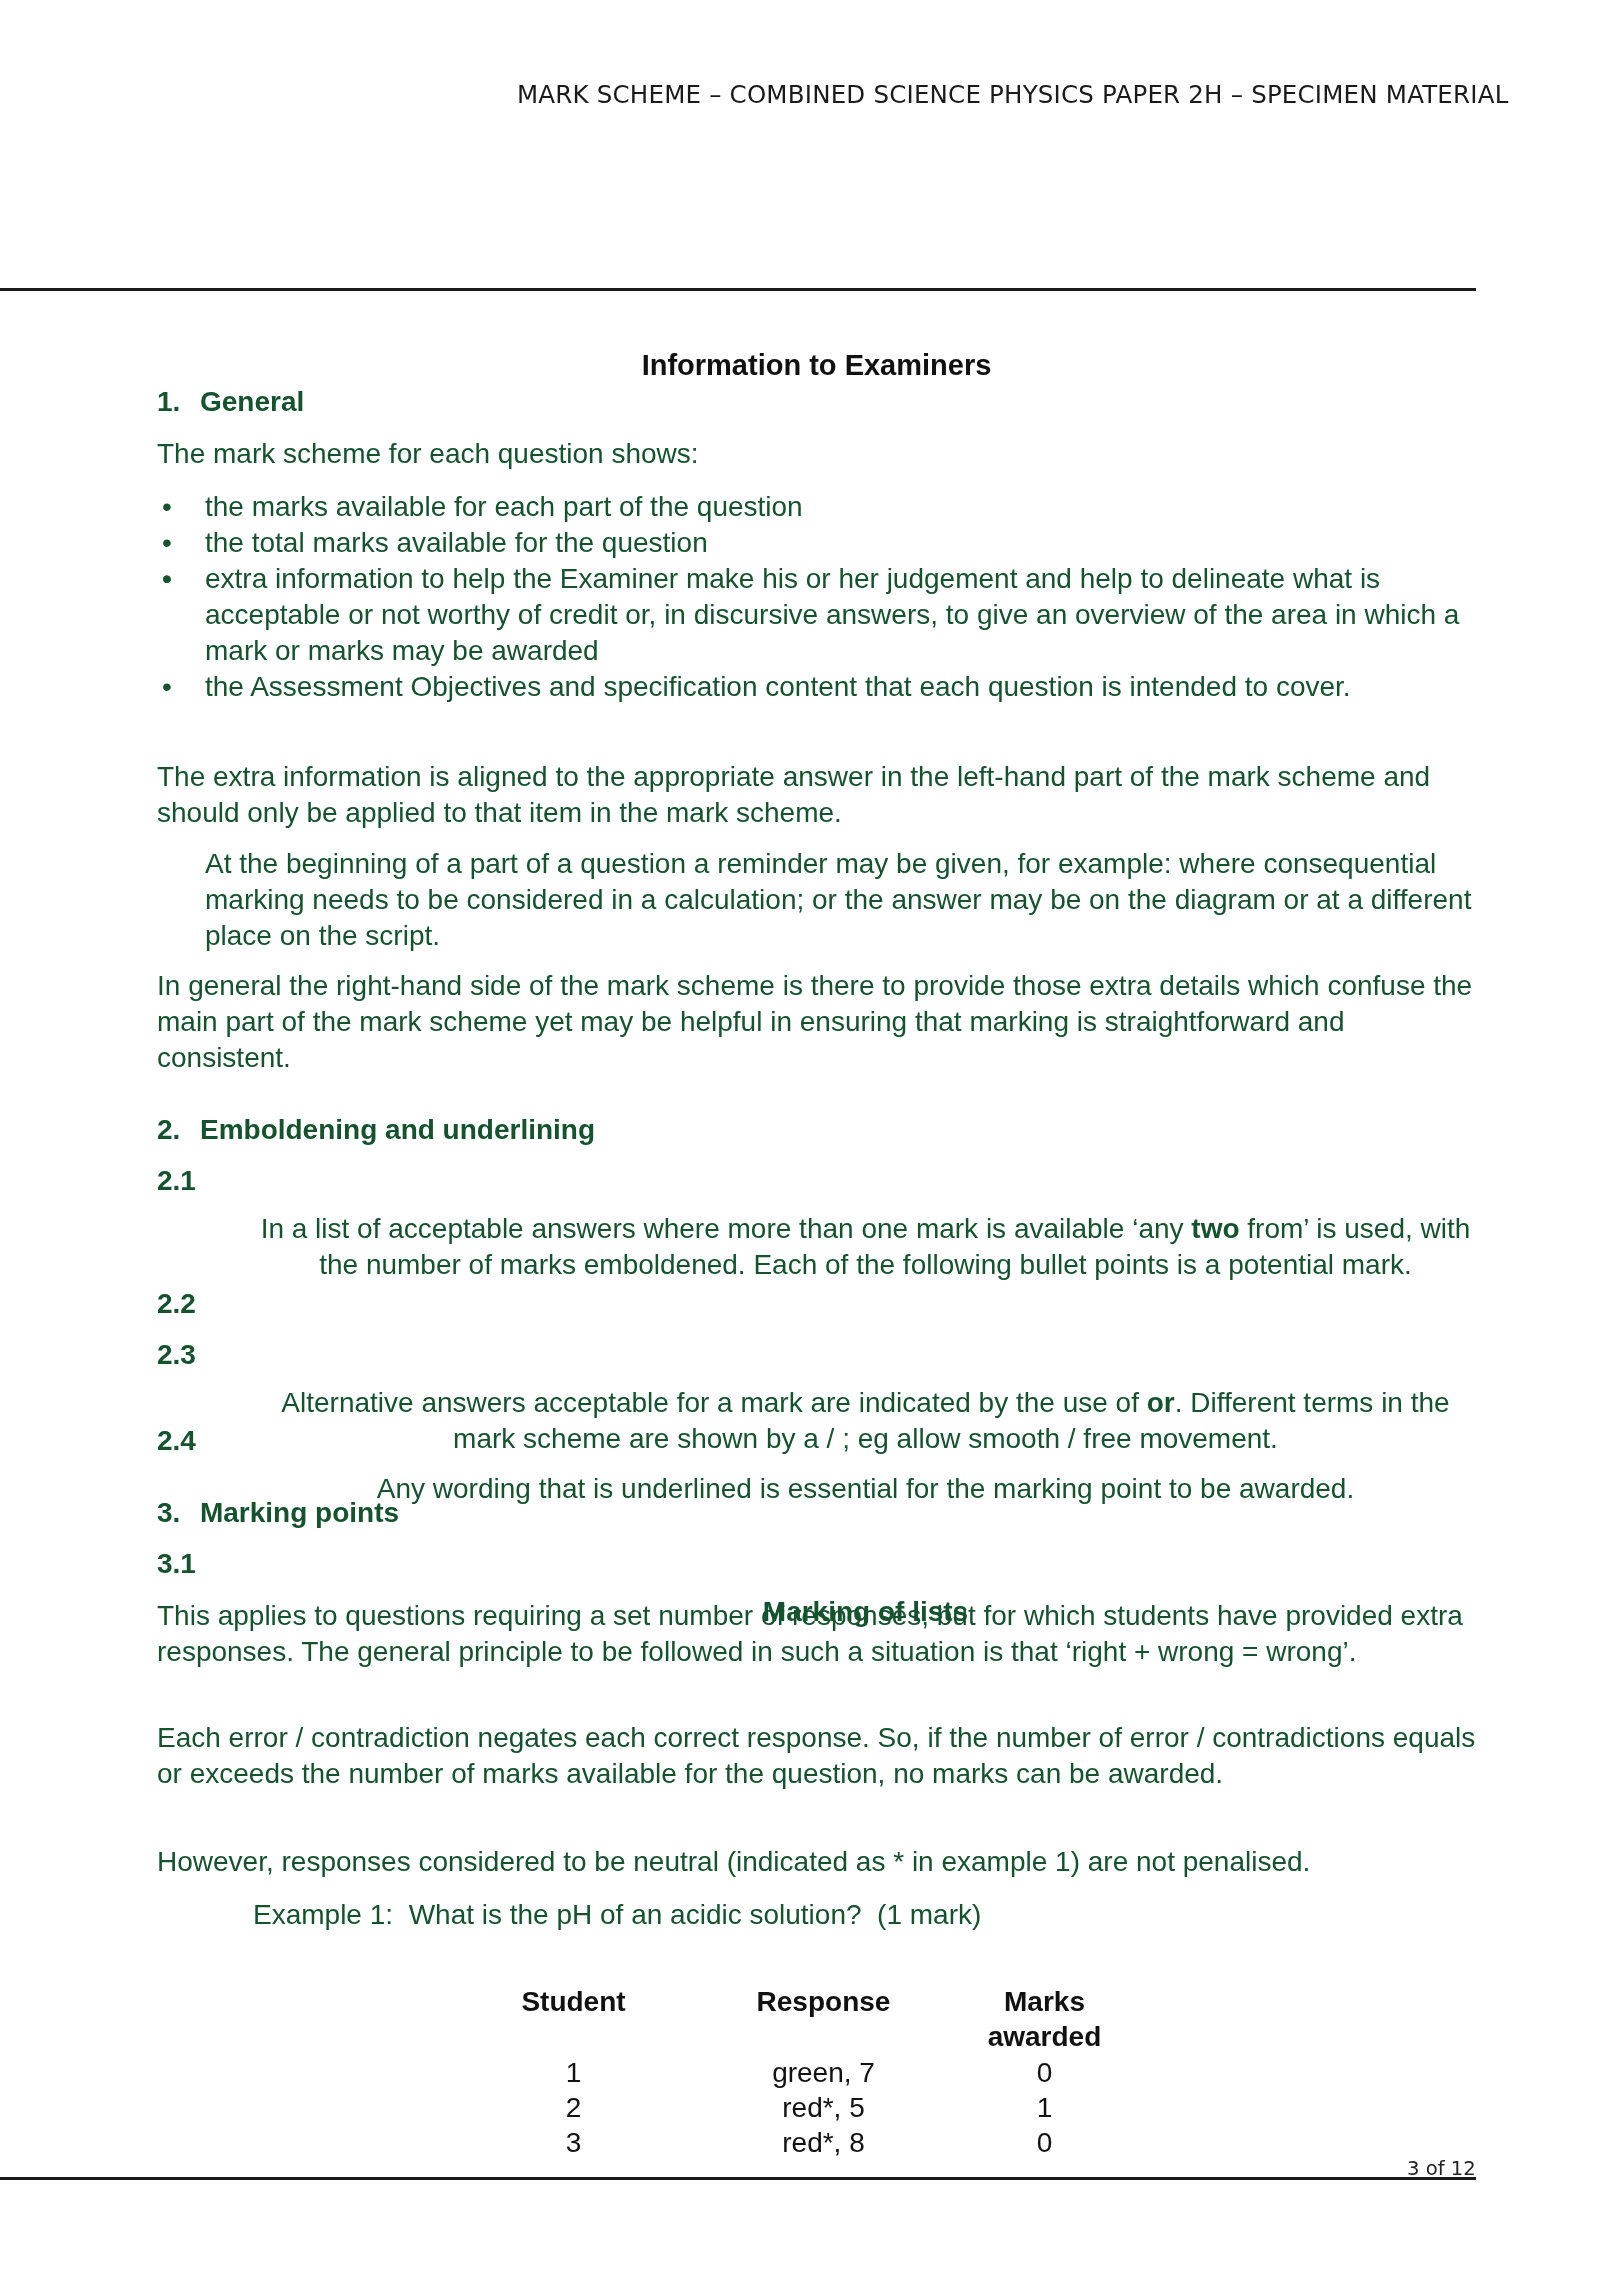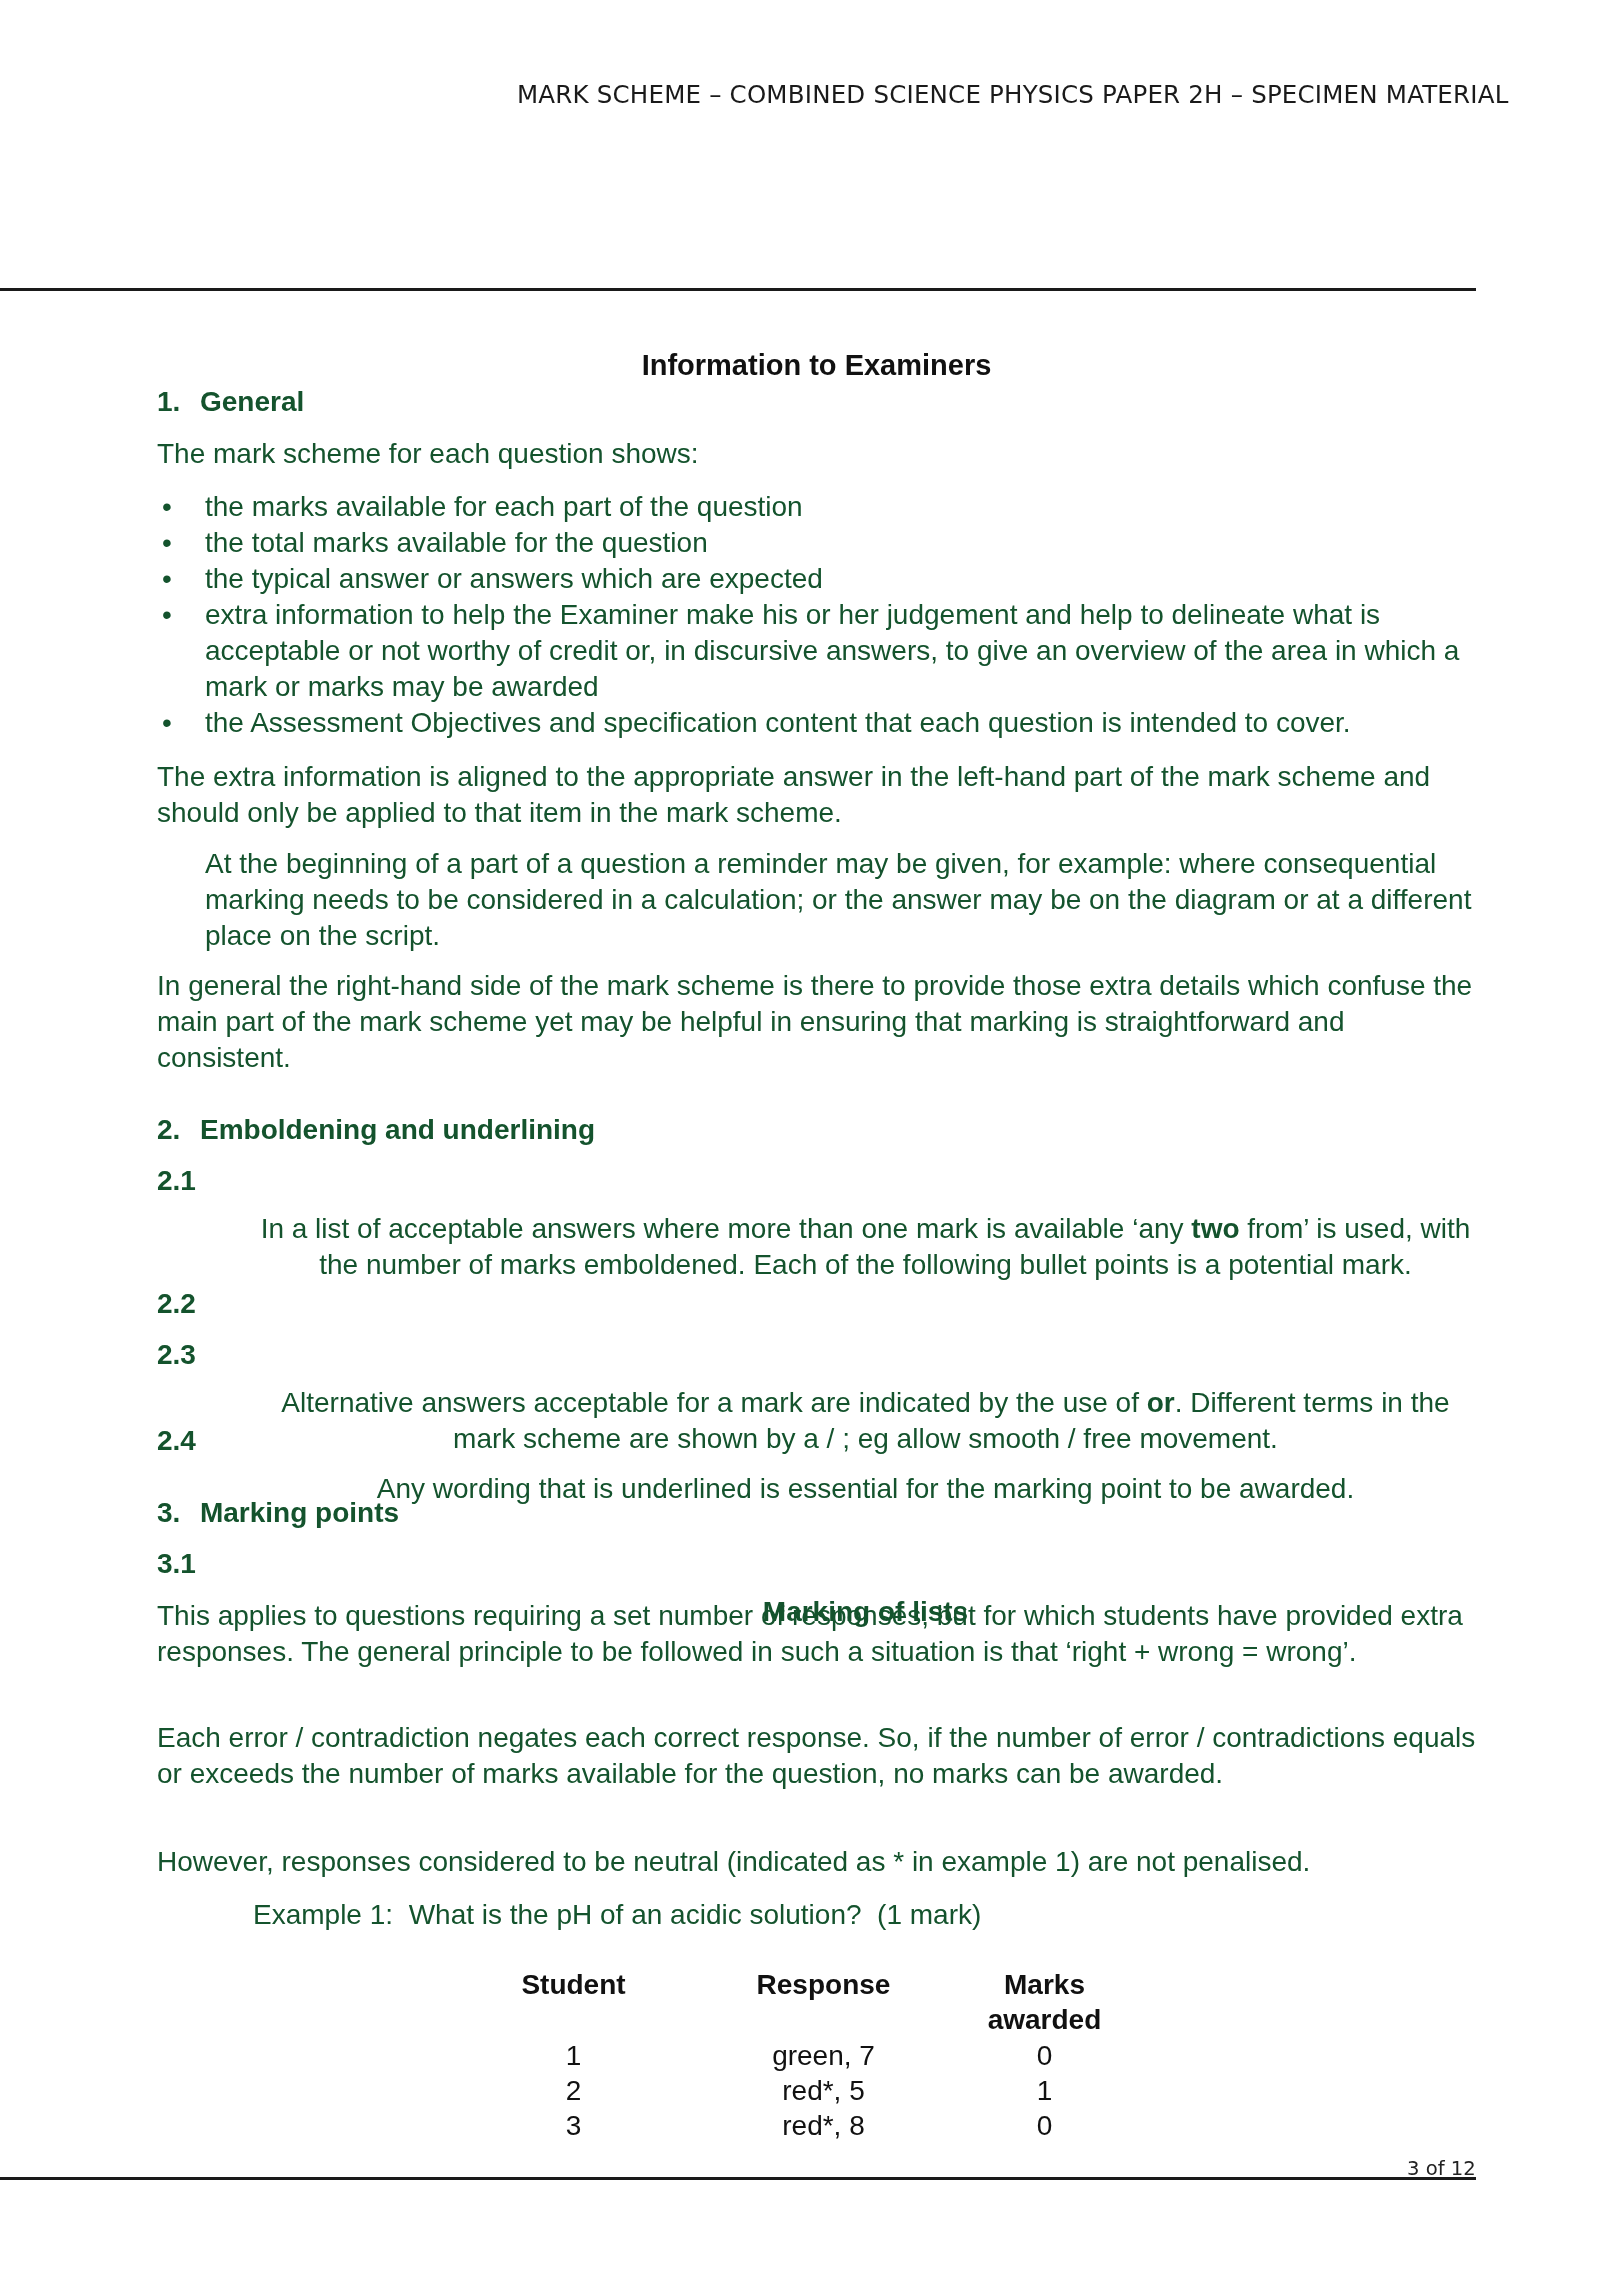--- a/index.html
+++ b/index.html
@@ -10,21 +10,21 @@
   .body-text { font-family:"Liberation Sans", sans-serif; font-size:28px; line-height:36px; color:#14532d; }
   .bold { font-weight:bold; }
   .title { top:349px; left:0; width:1633px; text-align:center; font-family:"Liberation Sans", sans-serif; font-weight:bold; font-size:29px; }
   .para { left:157px; width:1323px; }
   .bullets { left:157px; width:1323px; margin:0; padding:0; list-style:none; }
   .bullets li { position:relative; padding-left:48px; }
   .bullets .dot { position:absolute; left:4.9px; top:0; }
   .numitem { left:157px; width:1323px;text-align:center; }
   .numitem .num { position:absolute; left:0; top:0; font-weight:bold; }
   .numitem .txt { position:absolute; left:96px; top:0; width:1225px;margin-top:48px; }
-  .table { left:510px; width:686px; font-family:"Liberation Sans", sans-serif; font-size:28px; line-height:35px; }
+  .table { left:510px; width:686px; font-family:"Liberation Sans", sans-serif; font-size:28px; line-height:35px;margin-top:17px; }
   .col { position:absolute; text-align:center; }
   .c1 { left:0; width:127px; }
   .c2 { left:196px; width:235px; }
   .c3 { left:461px; width:147px; }
   .footer-num { font-family:"DejaVu Sans", sans-serif; font-size:19.6px; color:#222; top:2157px; left:1407px; }
 </style>
 </head>
 <body>
 
 <div class="abs hdr">MARK SCHEME – COMBINED SCIENCE PHYSICS PAPER 2H – SPECIMEN MATERIAL</div>
@@ -34,21 +34,21 @@
 
 <div class="abs body-text bold" style="top:384px; left:157px;">
   <span>1.</span><span style="display:inline-block; width:19.6px;"></span><span>General</span>
 </div>
 
 <div class="abs body-text para" style="top:436px;">The mark scheme for each question shows:</div>
 
 <ul class="abs body-text bullets" style="top:489px;">
   <li><span class="dot">•</span><span>the marks available for each part of the question</span></li>
   <li><span class="dot">•</span><span>the total marks available for the question</span></li>
-  <li><span class="dot">•</span><span>the typical answer or answers which are expected</span></li>
+  <li><span class="dot">•</span></li>
   <li><span class="dot">•</span><span>extra information to help the Examiner make his or her judgement and help to delineate what is acceptable or not worthy of credit or, in discursive answers, to give an overview of the area in which a mark or marks may be awarded</span></li>
   <li><span class="dot">•</span><span>the Assessment Objectives and specification content that each question is intended to cover.</span></li>
 </ul>
 
 <div class="abs body-text para" style="top:759px;">The extra information is aligned to the appropriate answer in the left-hand part of the mark scheme and should only be applied to that item in the mark scheme.</div>
 <div class="abs body-text para" style="top:846px;margin-left:48px;">At the beginning of a part of a question a reminder may be given, for example: where consequential marking needs to be considered in a calculation; or the answer may be on the diagram or at a different place on the script.</div>
 <div class="abs body-text para" style="top:968px;">In general the right-hand side of the mark scheme is there to provide those extra details which confuse the main part of the mark scheme yet may be helpful in ensuring that marking is straightforward and consistent.</div>
 
 <div class="abs body-text bold" style="top:1112px; left:157px;">
   <span>2.</span><span style="display:inline-block; width:19.6px;"></span><span>Emboldening and underlining</span>

